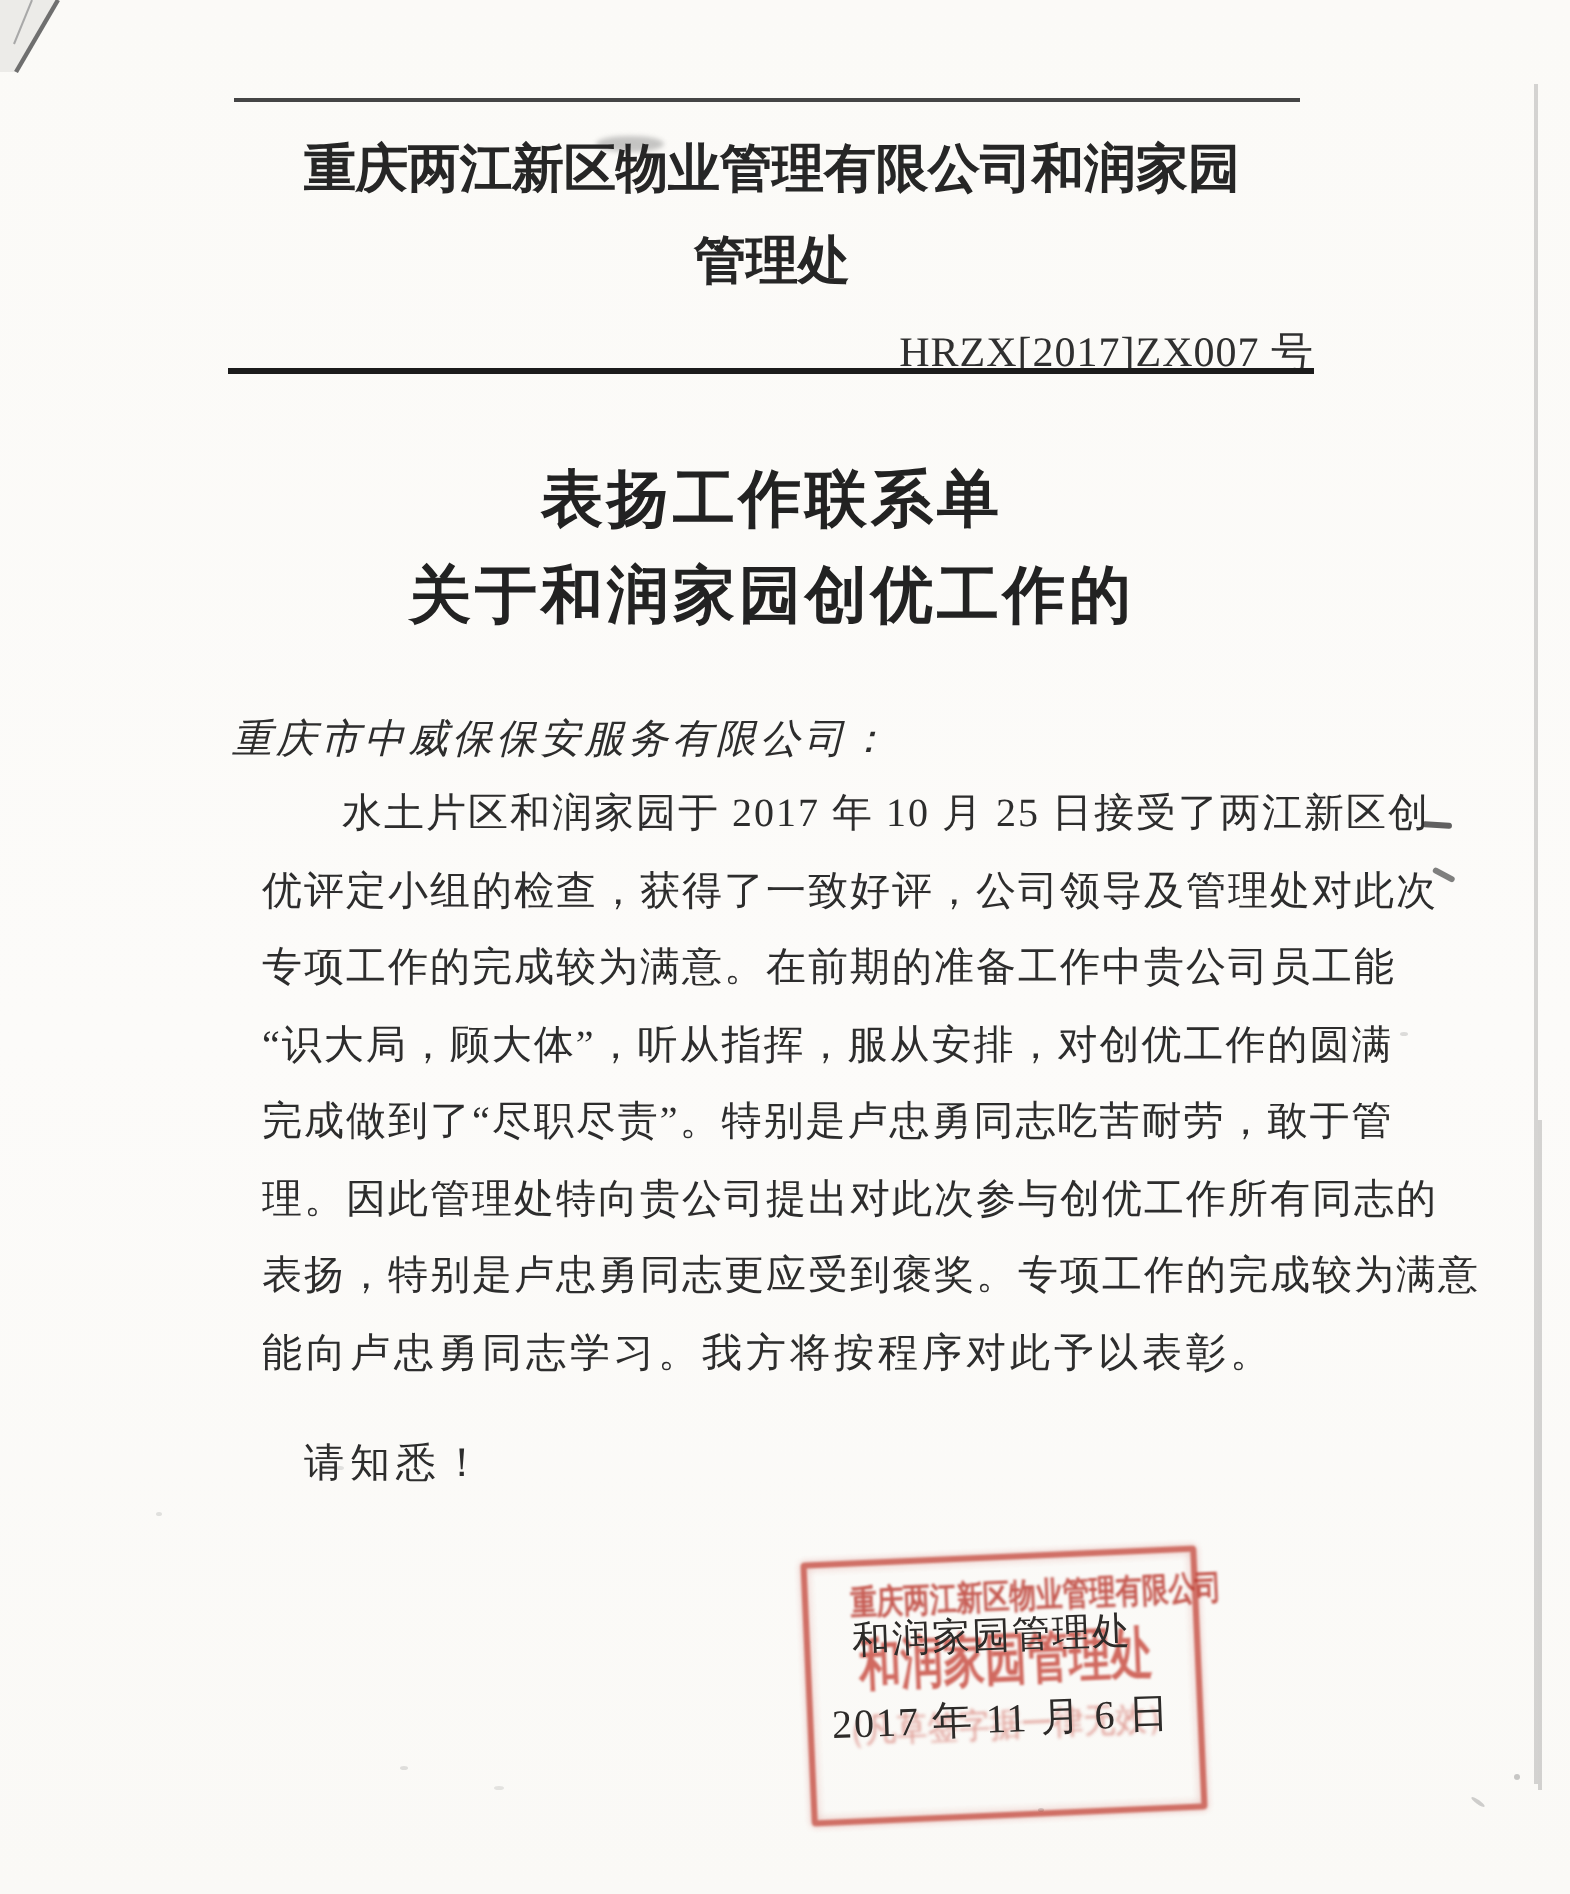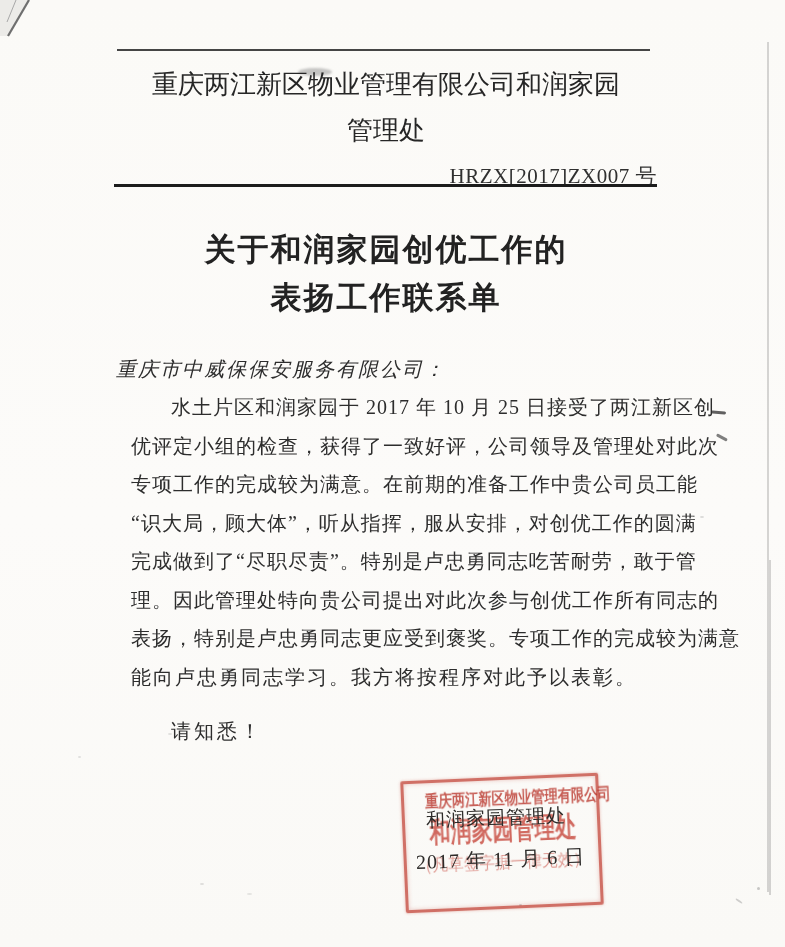--- a/index.html
+++ b/index.html
@@ -13,21 +13,21 @@
     color: #2b2b2b;
   }
 
   
   .rule { position: absolute; background: #454545; }
   .rule-top { left: 117px; top: 49px; width: 533px; height: 2px; }
   .rule-thick { left: 114px; top: 184px; width: 543px; height: 3px; background: #1c1c1c; }
 
   .org-name {
     position: absolute; left: 115px; top: 62px; width: 542px;
-    text-align: center; font-weight: normal; font-size: 26px; line-height: 46px;
+    text-align: center; font-weight: bold; font-size: 26px; line-height: 46px;
     letter-spacing: 0px; color: #262626;
   }
   .doc-number {
     position: absolute; top: 162px; right: 128px;
     font-size: 21px; letter-spacing: 0.5px; color: #303030;
   }
 
   .doc-title {
     position: absolute; left: 115px; top: 226px; width: 542px;
     text-align: center; font-weight: bold; font-size: 31px; line-height: 48px;
@@ -45,21 +45,21 @@
     letter-spacing: 1px;
     text-align: justify; text-align-last: justify;
     white-space: nowrap;
     margin-left: 16px;
   }
   .body-line.indent { text-indent: 2em; }
   .body-line.last { text-align-last: left; letter-spacing: 2px; }
 
   .closing {
     position: absolute; left: 152px; top: 718px;
-    font-size: 20px; letter-spacing: 3px; color: #2d2d2d; margin-left: 19px;
+    font-size: 20px; letter-spacing: 3px; color: #2d2d2d;
   }
 
   
   .stamp {
     position: absolute; left: 403px; top: 777px; width: 192px; height: 126px;
     border: 3px solid rgba(189, 52, 40, 0.70);
     border-radius: 2px;
     transform: rotate(-2.5deg);
     box-shadow: 0 0 3px rgba(189,52,40,.35), inset 0 0 4px rgba(189,52,40,.30);
     filter: blur(0.4px);
@@ -153,22 +153,22 @@
 
   <div class="rule rule-top"></div>
   <div class="org-name">
     <div>重庆两江新区物业管理有限公司和润家园</div>
     <div>管理处</div>
   </div>
   <div class="doc-number">HRZX[2017]ZX007 号</div>
   <div class="rule rule-thick"></div>
 
   <div class="doc-title">
+    <div>表扬工作联系单</div>
     <div>关于和润家园创优工作的</div>
-    <div>表扬工作联系单</div>
   </div>
 
   <div class="salutation">重庆市中威保保安服务有限公司：</div>
 
   <div class="body-block">
     <div class="body-line indent">水土片区和润家园于 2017 年 10 月 25 日接受了两江新区创</div>
     <div class="body-line">优评定小组的检查，获得了一致好评，公司领导及管理处对此次</div>
     <div class="body-line">专项工作的完成较为满意。在前期的准备工作中贵公司员工能</div>
     <div class="body-line">“识大局，顾大体”，听从指挥，服从安排，对创优工作的圆满</div>
     <div class="body-line">完成做到了“尽职尽责”。特别是卢忠勇同志吃苦耐劳，敢于管</div>

